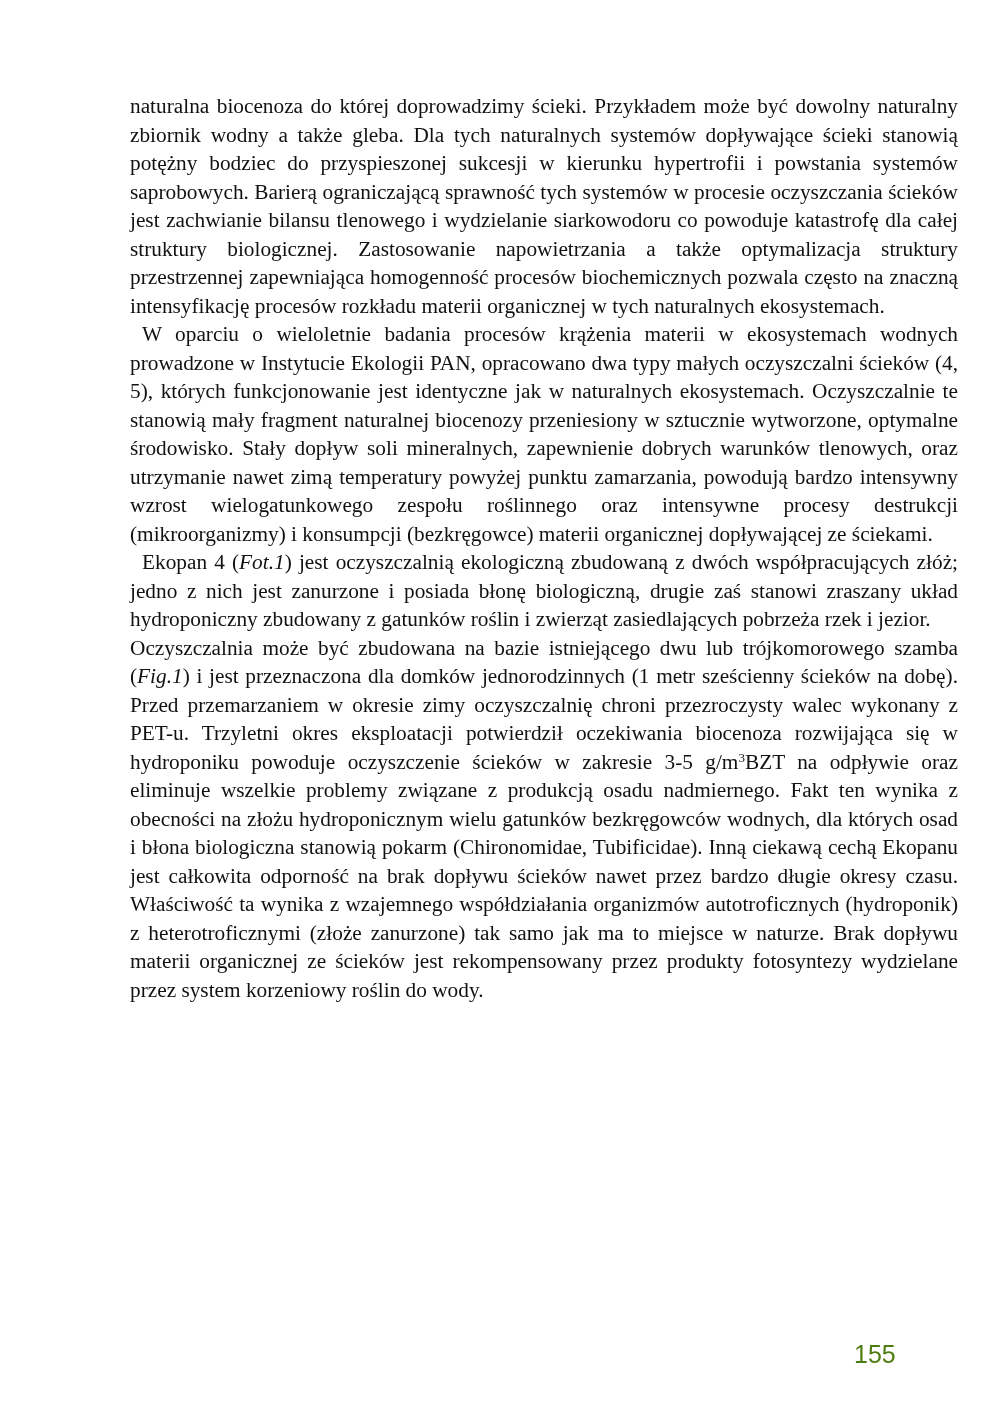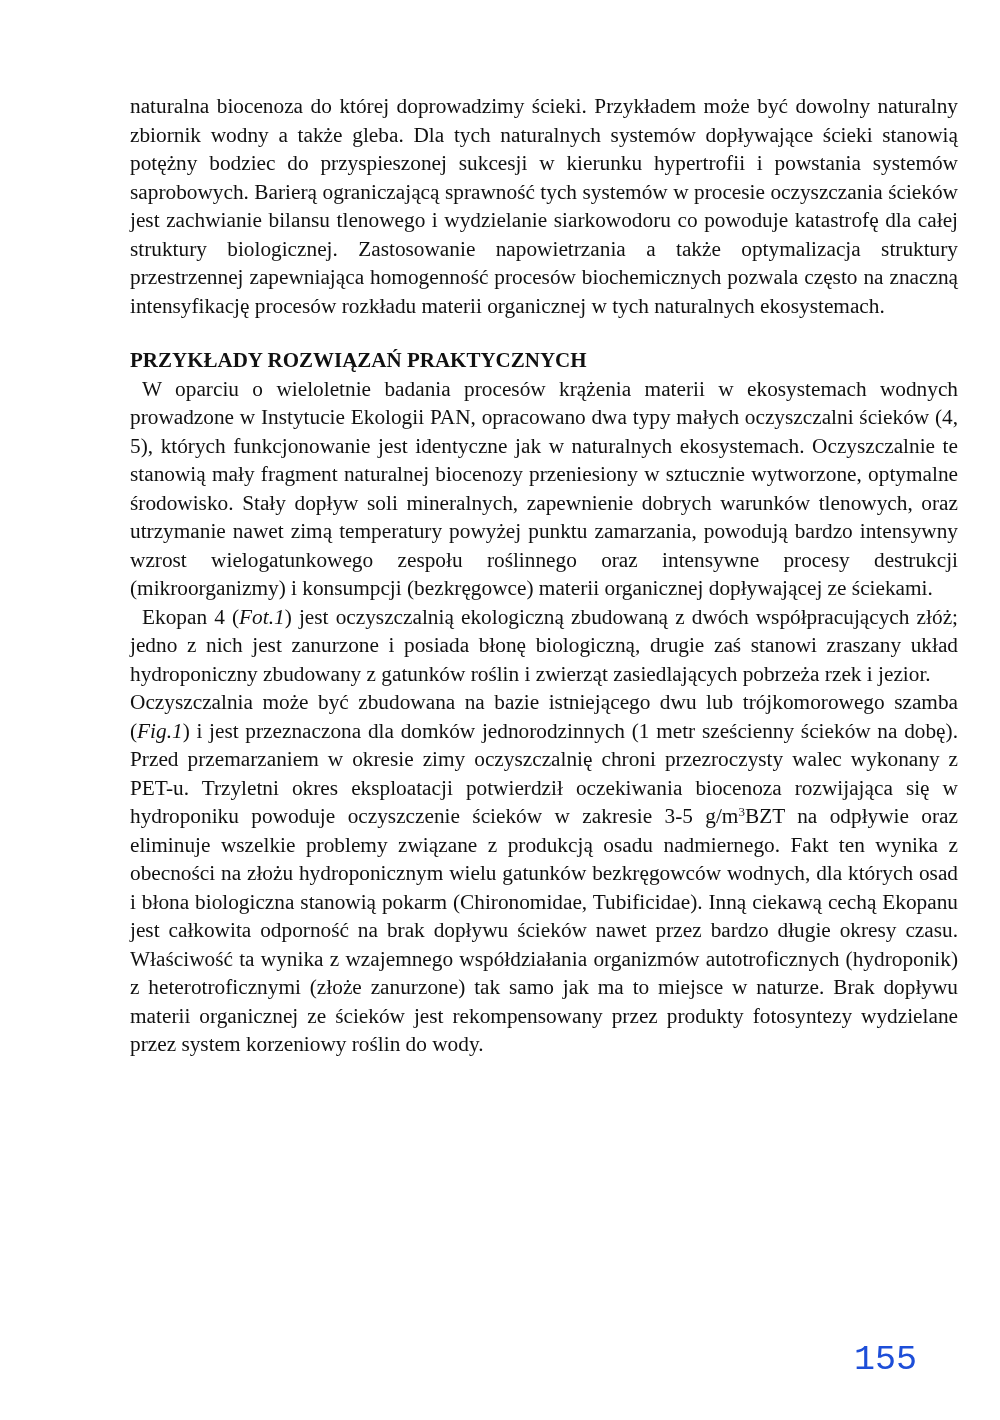--- a/index.html
+++ b/index.html
@@ -10,32 +10,31 @@
     color: #111111;
     margin-left: 40px;
   }
   .para { margin: 0; text-align: justify; text-align-last: left; }
   .indent { text-indent: 12px; }
   .heading {
     font-weight: bold; font-size: 21px; margin: 26px 0 0 0; line-height: 28.5px;
   }
   .page-number {
     position: absolute; left: 854px; top: 1340px;
-    font-family: Liberation Mono, monospace; font-size: 35px; color: #1d4ed8;
+    font-family: Liberation Sans, sans-serif; font-size: 25px; color: #4d7c0f;
   }
   i { }
   sup { font-size: 13px; line-height: 0; vertical-align: 7px; }
 </style>
 </head>
 <body>
 
 <div class="page">
   <p class="para">naturalna biocenoza do której doprowadzimy ścieki. Przykładem może być dowolny naturalny zbiornik wodny a także gleba. Dla tych naturalnych systemów dopływające ścieki stanowią potężny bodziec do przyspieszonej sukcesji w kierunku hypertrofii i powstania systemów saprobowych. Barierą ograniczającą sprawność tych systemów w procesie oczyszczania ścieków jest zachwianie bilansu tlenowego i wydzielanie siarkowodoru co powoduje katastrofę dla całej struktury biologicznej. Zastosowanie napowietrzania a także optymalizacja struktury przestrzennej zapewniająca homogenność procesów biochemicznych pozwala często na znaczną intensyfikację procesów rozkładu materii organicznej w tych naturalnych ekosystemach.</p>
 
-  <h2 class="heading">PRZYKŁADY ROZWIĄZAŃ PRAKTYCZNYCH</h2>
 
   <p class="para indent">W oparciu o wieloletnie badania procesów krążenia materii w ekosystemach wodnych prowadzone w Instytucie Ekologii PAN, opracowano dwa typy małych oczyszczalni ścieków (4, 5), których funkcjonowanie jest identyczne jak w naturalnych ekosystemach. Oczyszczalnie te stanowią mały fragment naturalnej biocenozy przeniesiony w sztucznie wytworzone, optymalne środowisko. Stały dopływ soli mineralnych, zapewnienie dobrych warunków tlenowych, oraz utrzymanie  nawet zimą temperatury powyżej punktu zamarzania, powodują bardzo intensywny wzrost wielogatunkowego zespołu roślinnego oraz intensywne procesy destrukcji (mikroorganizmy) i konsumpcji (bezkręgowce) materii organicznej dopływającej ze ściekami.</p>
 
   <p class="para indent"><span>Ekopan 4 (</span><i>Fot.1</i><span>) jest oczyszczalnią ekologiczną zbudowaną z dwóch współpracujących złóż; jedno z nich jest zanurzone i posiada błonę biologiczną, drugie zaś stanowi zraszany układ hydroponiczny zbudowany z gatunków roślin i zwierząt zasiedlających pobrzeża rzek i jezior.</span></p>
 
   <p class="para"><span>Oczyszczalnia może być zbudowana na bazie istniejącego dwu lub trójkomorowego szamba (</span><i>Fig.1</i><span>) i jest przeznaczona dla domków jednorodzinnych (1 metr sześcienny ścieków na dobę). Przed przemarzaniem w okresie zimy oczyszczalnię chroni przezroczysty walec wykonany z PET-u. Trzyletni okres eksploatacji potwierdził oczekiwania  biocenoza rozwijająca się w hydroponiku powoduje oczyszczenie ścieków w zakresie 3-5 g/m</span><sup>3</sup><span>BZT na odpływie oraz eliminuje wszelkie problemy związane z produkcją osadu nadmiernego. Fakt ten wynika z obecności na złożu hydroponicznym wielu gatunków bezkręgowców wodnych, dla których osad i błona biologiczna stanowią pokarm (Chironomidae, Tubificidae). Inną ciekawą cechą Ekopanu jest całkowita odporność na brak dopływu ścieków nawet przez bardzo długie okresy czasu. Właściwość ta wynika z wzajemnego współdziałania organizmów autotroficznych (hydroponik) z heterotroficznymi (złoże zanurzone) tak samo jak ma to miejsce w naturze. Brak dopływu materii organicznej ze ścieków jest rekompensowany przez produkty fotosyntezy wydzielane przez system korzeniowy roślin do wody.</span></p>
 
 </div>
 
 <div class="page-number">155</div>

